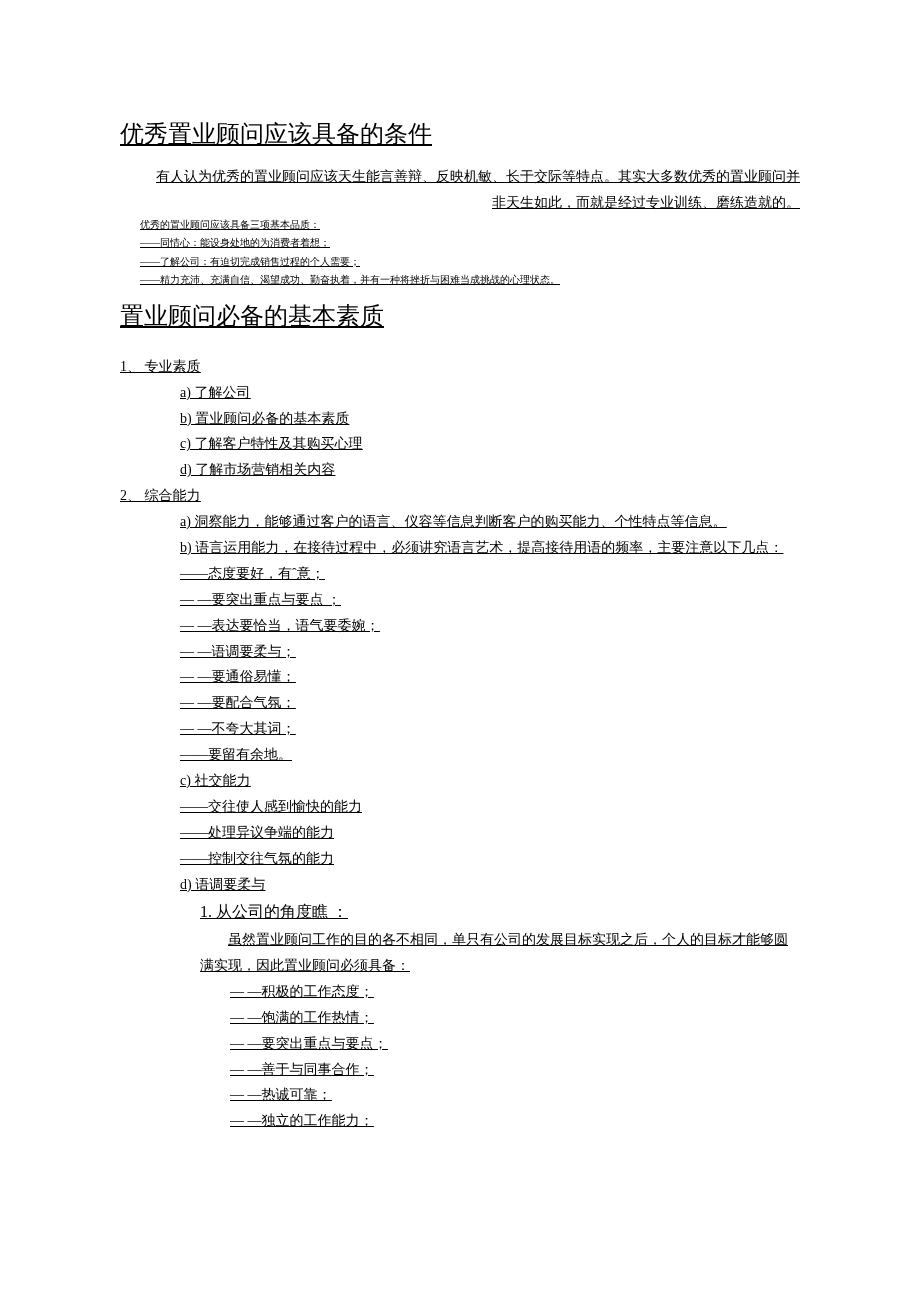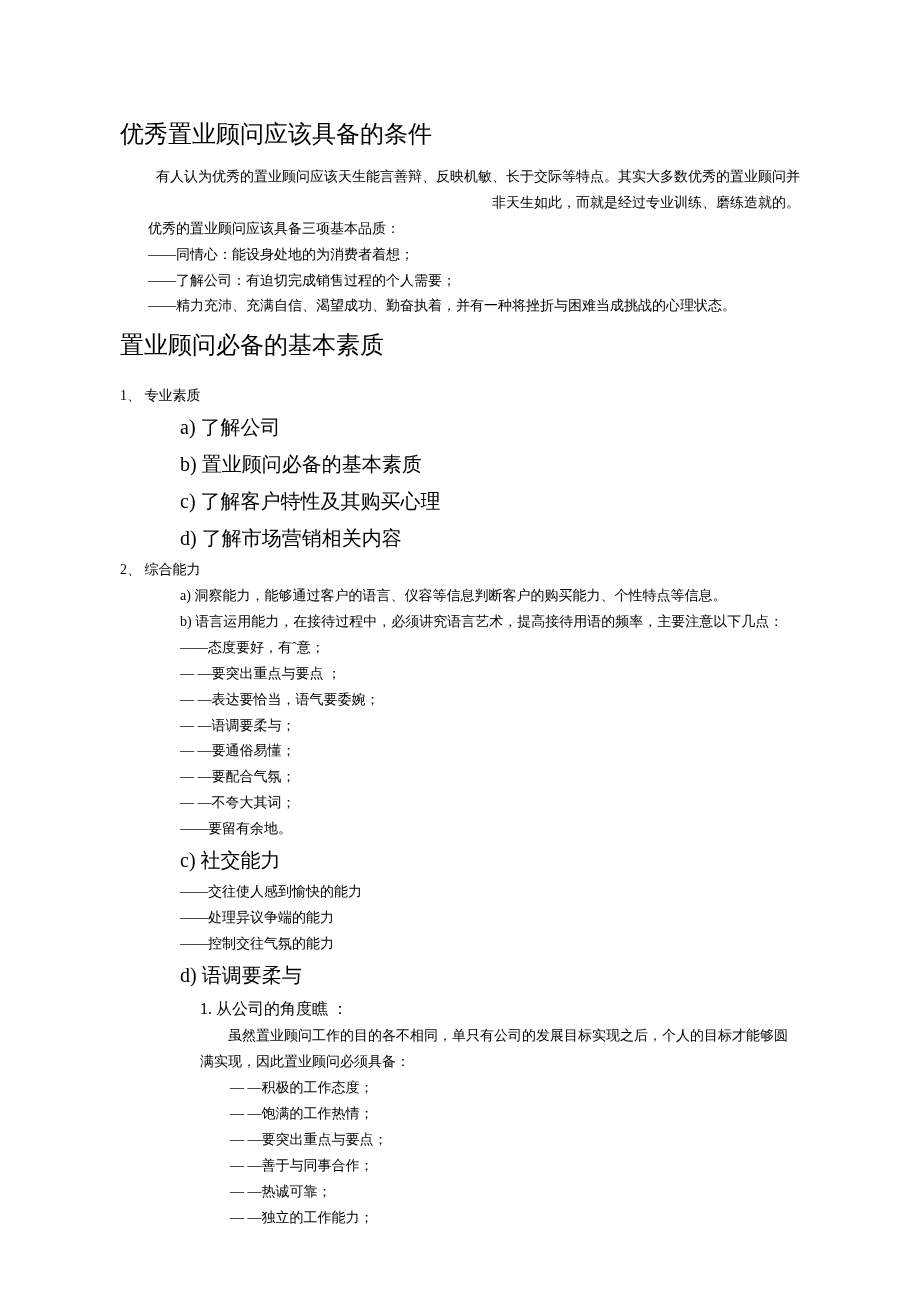--- a/index.html
+++ b/index.html
@@ -1,15 +1,15 @@
 <!DOCTYPE html>
 <html><head>
   <meta charset="utf-8">
   <style>
-    * { margin: 0; padding: 0; box-sizing: border-box; }
+    * { margin: 0; padding: 0; box-sizing: border-box; text-decoration: underline; }
     body {
       width: 920px;
       min-height: 1303px;
       background: #ffffff;
       font-family: "SimSun", "宋体", serif;
       color: #000000;
       padding: 118px 120px 60px 120px;
     }
     .heading {
       font-size: 24px;
@@ -18,33 +18,33 @@
       font-family: "SimSun", "宋体", serif;
     }
     .paragraph {
       font-size: 14px;
       line-height: 1.85;
       text-indent: 2em;
       margin-bottom: 0;
       text-align: right;
     }
     .paragraph-noindent {
-      font-size: 14px;
+      font-size: 10px;
       line-height: 1.85;
       text-indent: 2em;
       margin-bottom: 0;
     }
     .section-gap { height: 8px; }
     .numbered-item {
       font-size: 14px;
       line-height: 1.85;
       margin-left: 0;
     }
     .sub-item {
-      font-size: 20px;
+      font-size: 14px;
       line-height: 1.85;
       margin-left: 60px;
     }
     .sub-item-wrap {
       font-size: 14px;
       line-height: 1.85;
       margin-left: 60px;
     }
     .dash-line {
       font-size: 14px;

